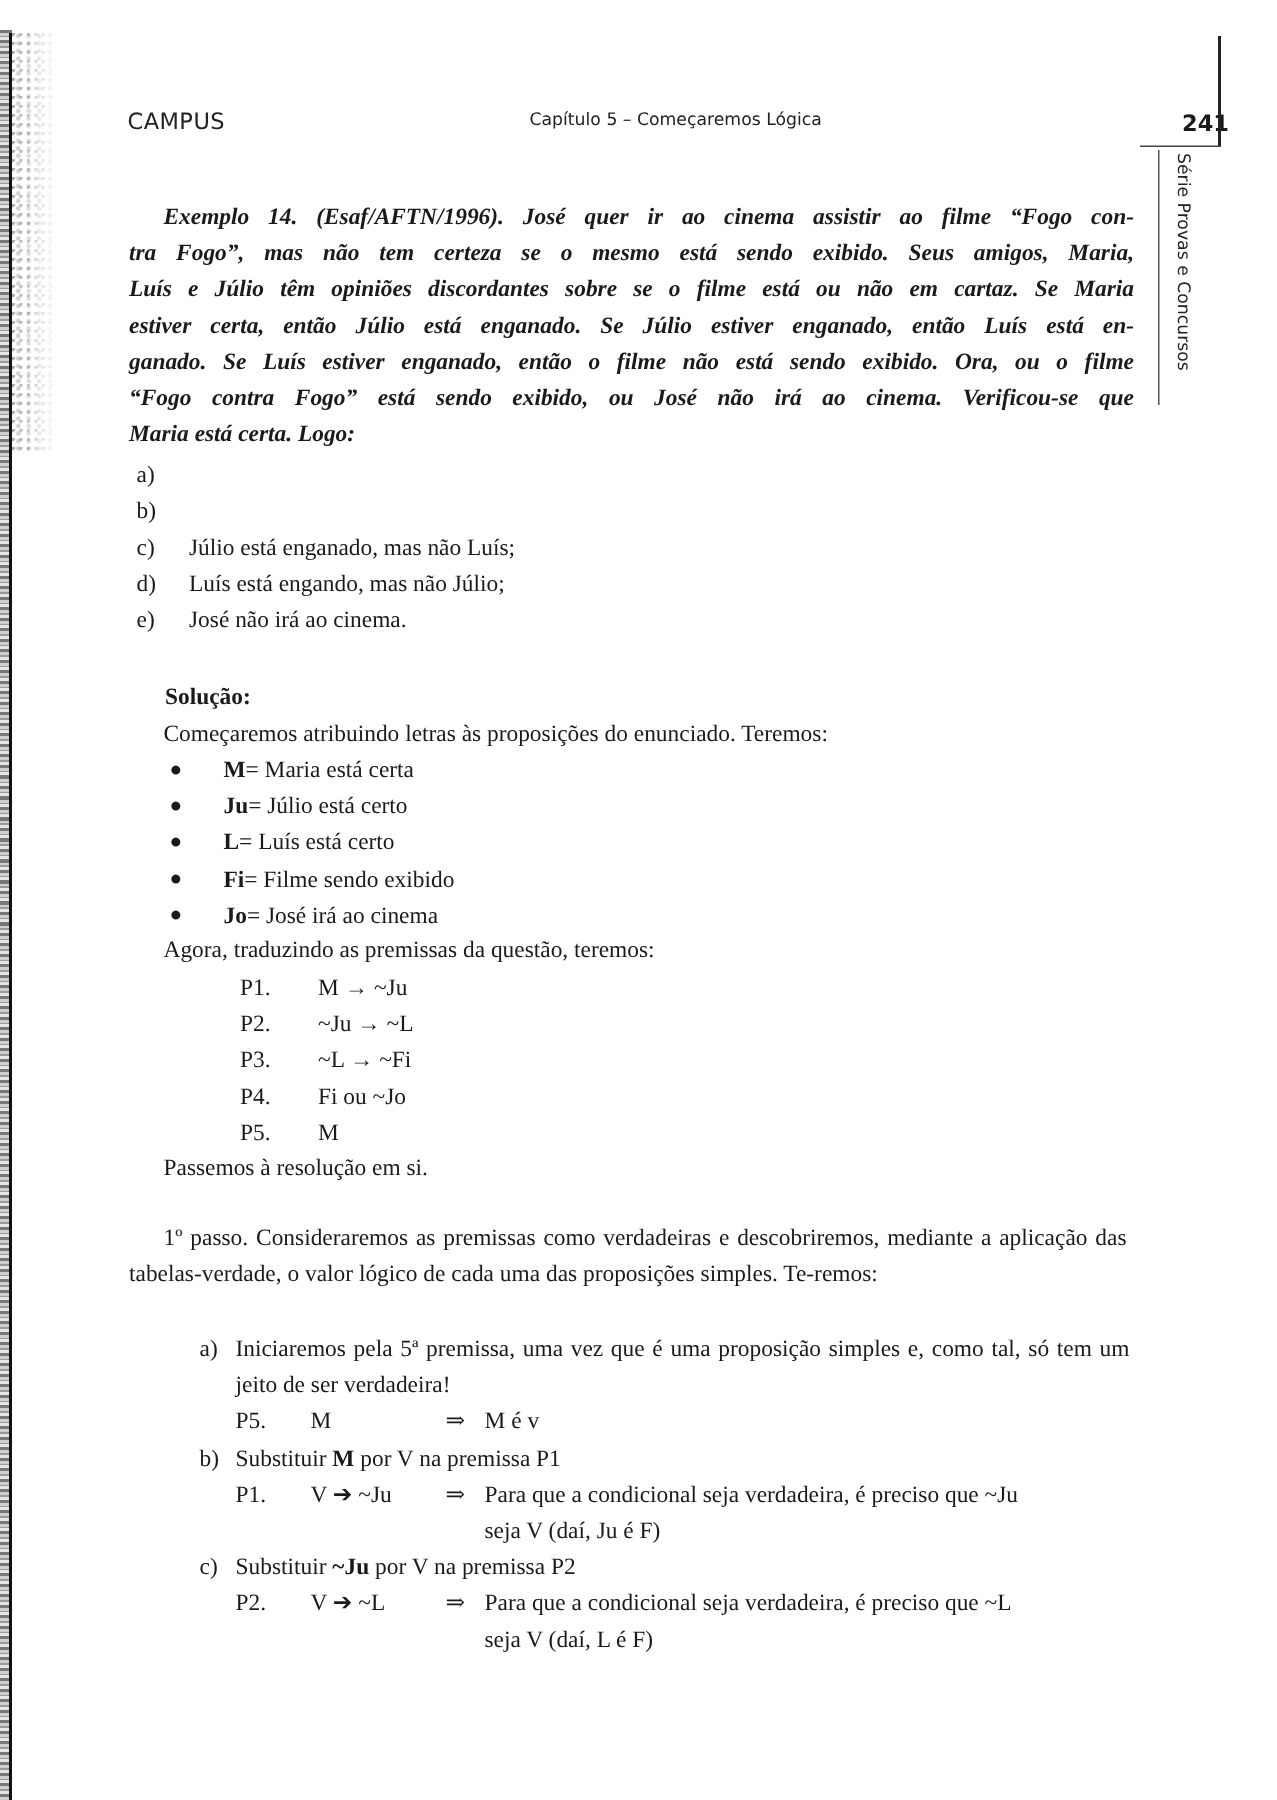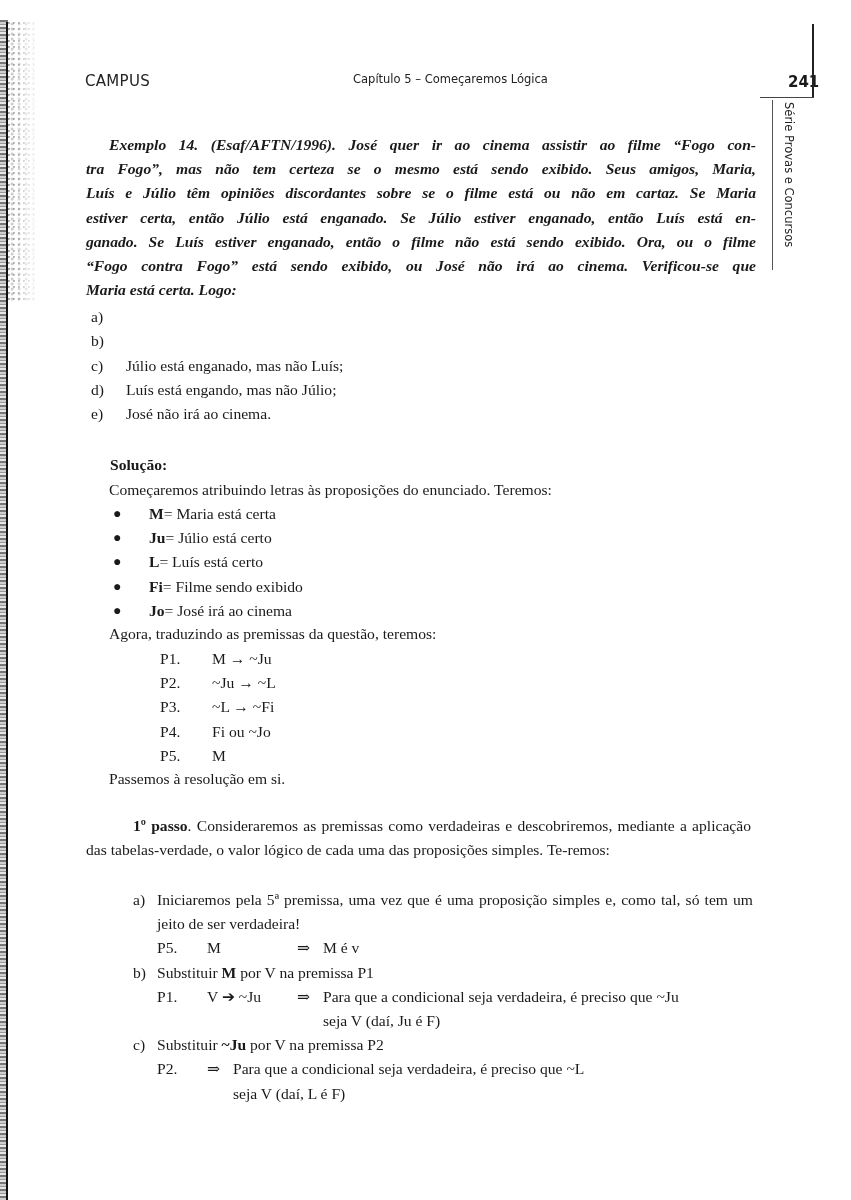--- a/index.html
+++ b/index.html
@@ -51,21 +51,21 @@
   .bullet .dot { width: 36px; font-size: 14px; }
   .bullet b { font-weight: bold; }
   .prem-intro { left: 109px; top: 622px; }
   .prems { left: 160px; top: 647px; }
   .prem { display: flex; height: 24.2px; }
   .prem .pl { width: 52px; }
   .passemos { left: 109px; top: 767px; }
 
   .step { left: 86px; top: 814px; width: 665px; text-align: justify; }
   .step .ind { display: inline-block; width: 23px; }
-  .step b { font-weight: bold; margin-left: 24px; }
+  .step b { font-weight: normal; }
   .items { left: 133px; top: 888px; width: 620px; }
   .it { display: flex; }
   .it .lt { width: 24px; flex: none; }
   .it .body { flex: 1; }
   .sub { display: flex; }
   .sub .pl { width: 50px; flex: none; }
   .sub .ex { width: 90px; flex: none; }
   .sub .impl { flex: 1; }
   .sub .ar { display: inline-block; width: 26px; }
   .sub .cont { padding-left: 26px; display: block; }
@@ -197,17 +197,18 @@
         <span class="impl"><span class="ar">⇒</span><span>Para que a condicional seja verdadeira, é preciso que ~Ju</span><span class="cont">seja V (daí, Ju é F)</span></span>
       </div>
     </div>
   </div>
   <div class="it">
     <span class="lt">c)</span>
     <div class="body">
       <div><span>Substituir </span><span class="b">~Ju</span><span> por V na premissa P2</span></div>
       <div class="sub">
         <span class="pl">P2.</span>
+        <span class="ex">V ➔ ~L</span>
         <span class="impl"><span class="ar">⇒</span><span>Para que a condicional seja verdadeira, é preciso que ~L</span><span class="cont">seja V (daí, L é F)</span></span>
       </div>
     </div>
   </div>
 </div>
 
 </body></html>

